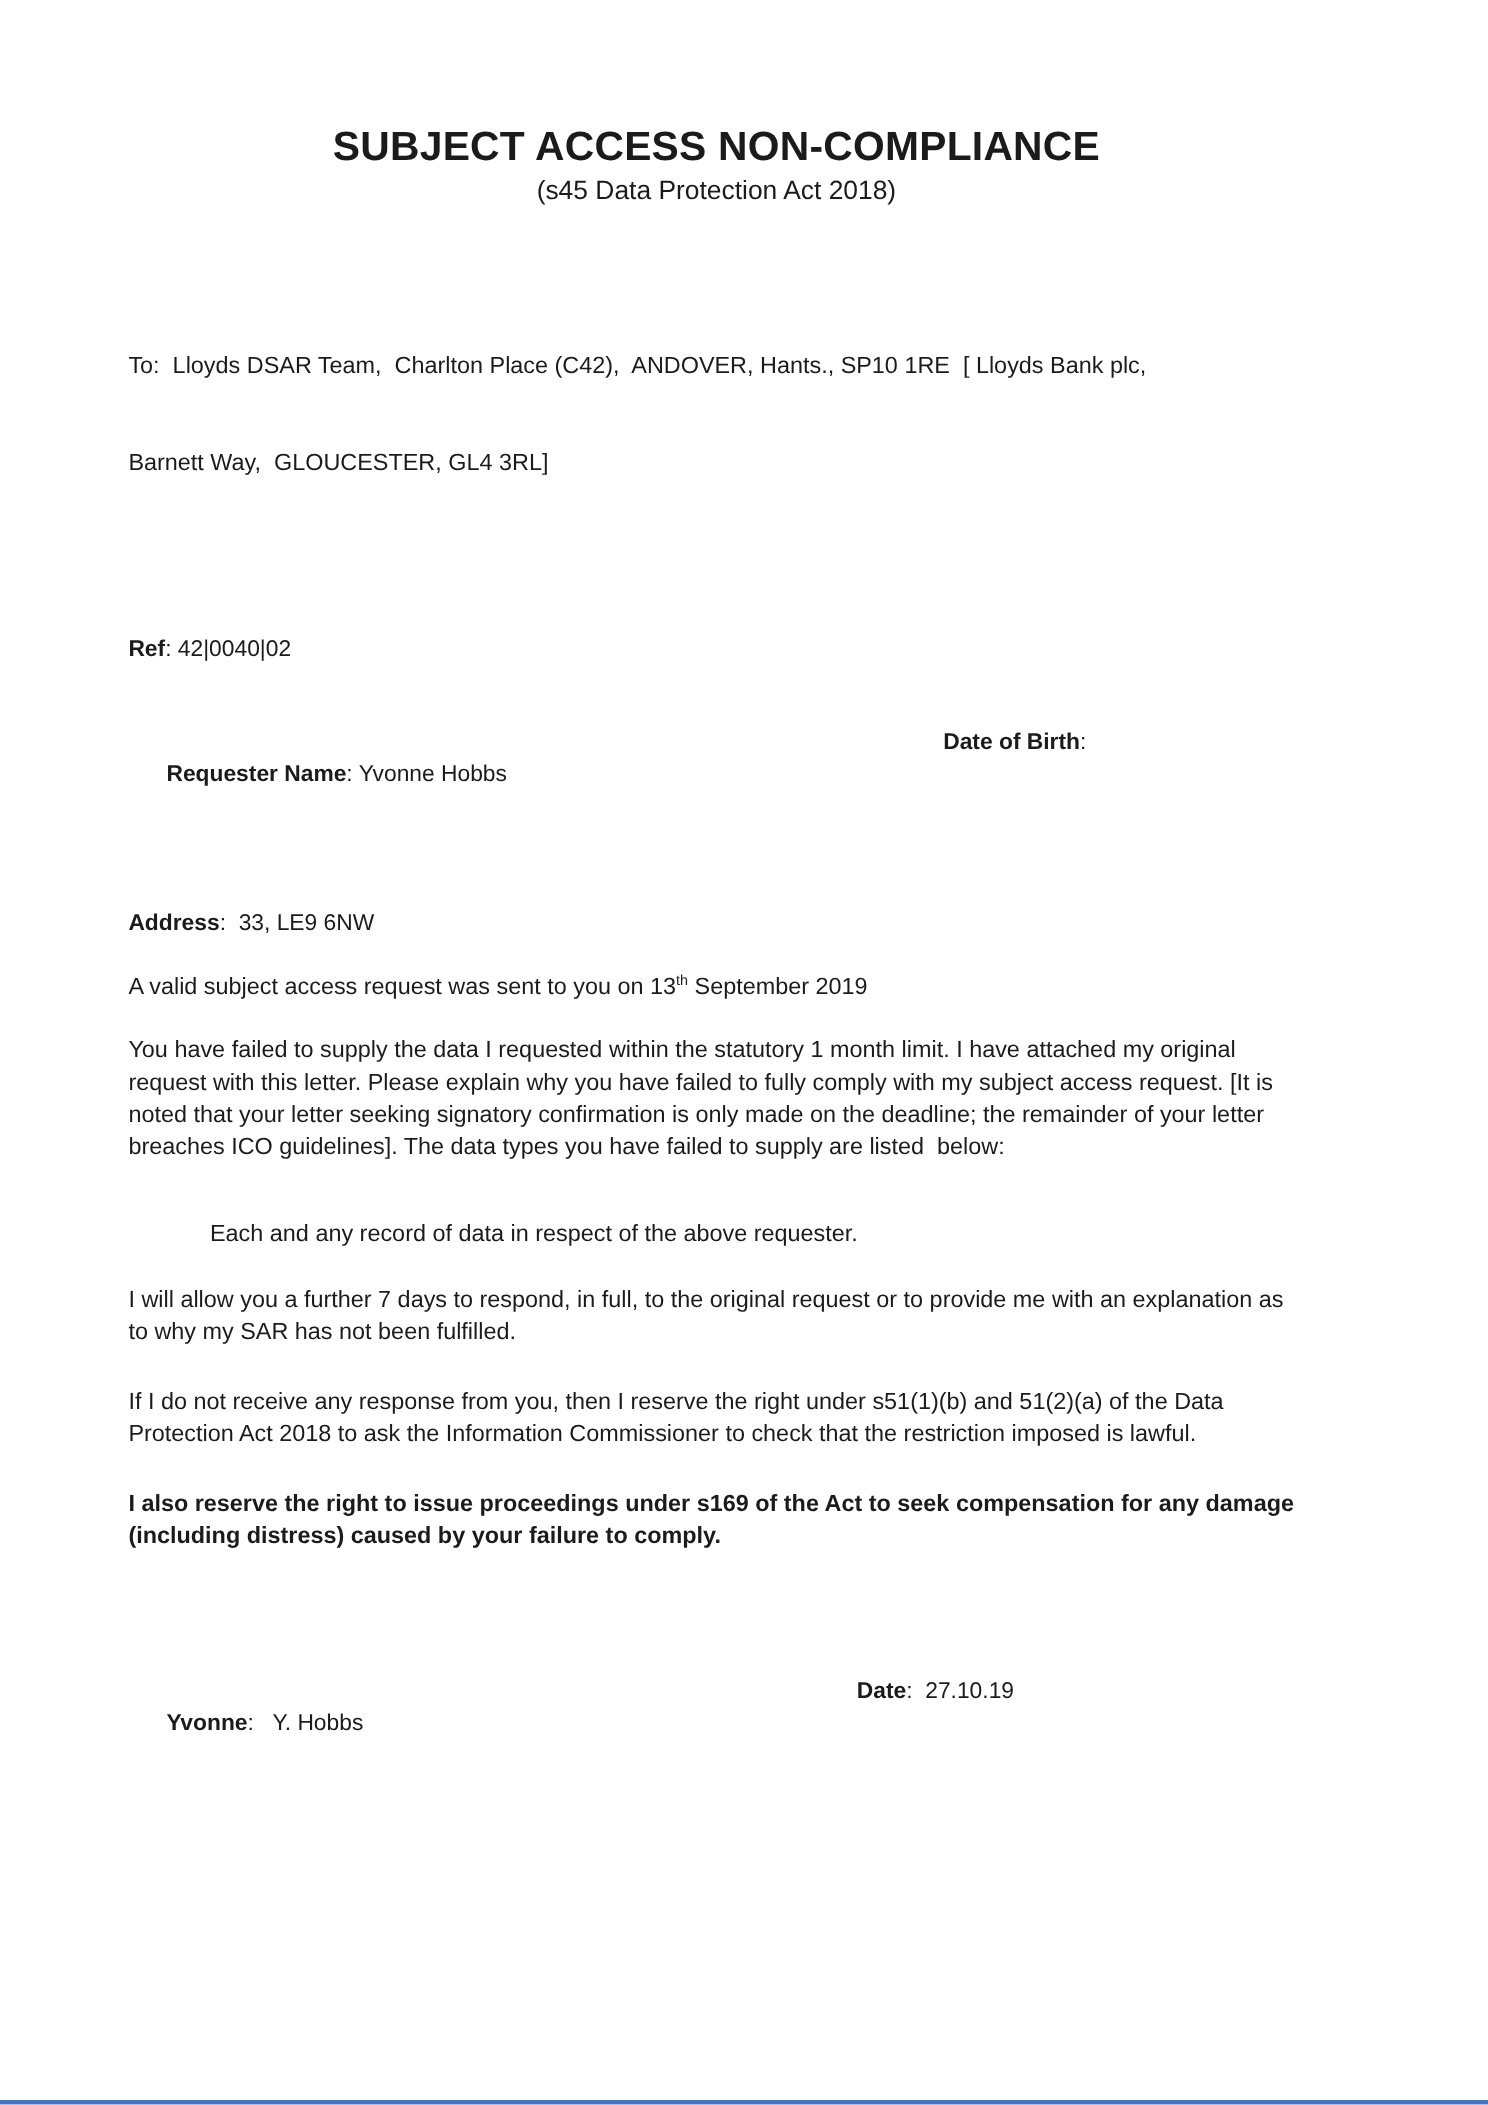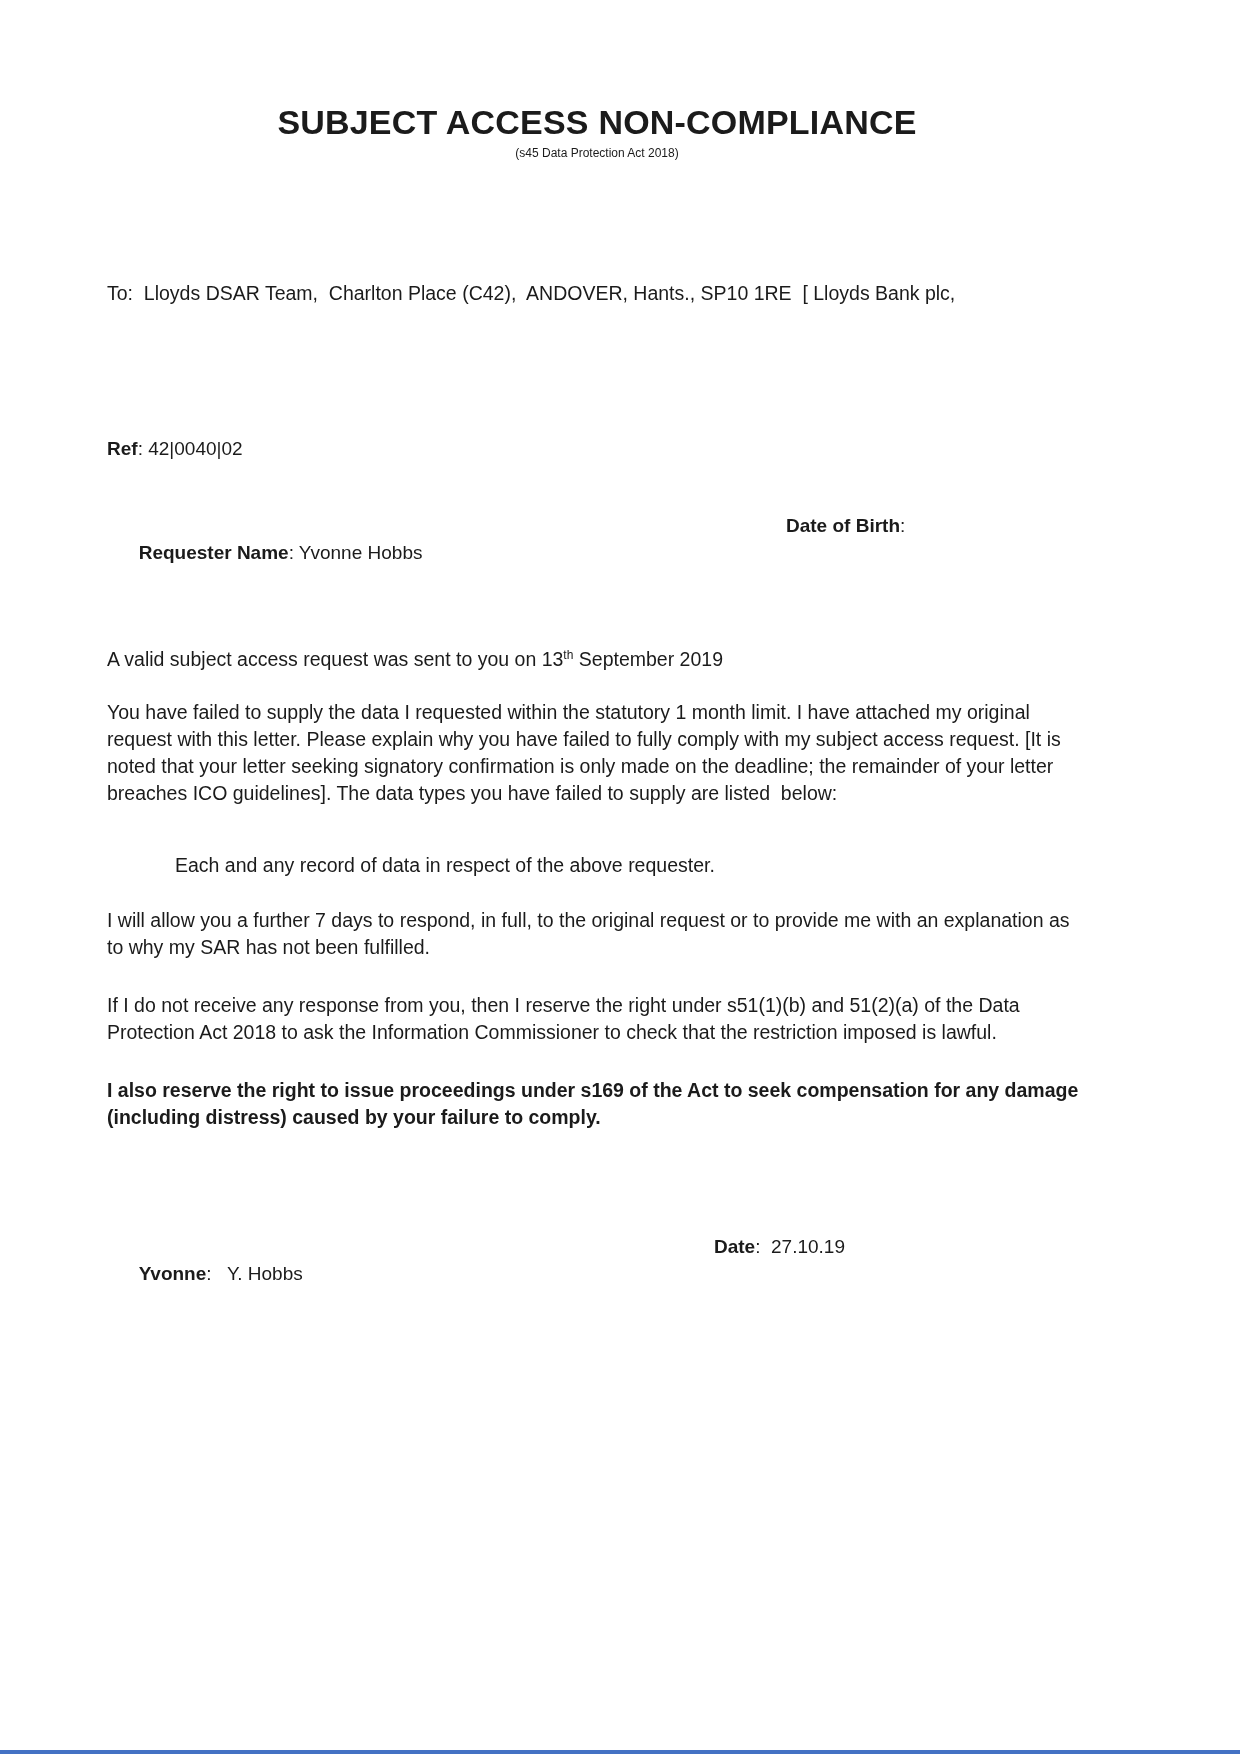--- a/index.html
+++ b/index.html
@@ -22,21 +22,21 @@
     margin-top: 103px;
     text-align: center;
     font-size: 34px;
     font-weight: bold;
     letter-spacing: 0.2px;
     line-height: 1.15;
     white-space: pre-wrap;
   }
   .doc-subtitle {
     text-align: center;
-    font-size: 12px;
+    font-size: 22px;
     margin-top: 4px;
     white-space: pre-wrap;
   }
   .to-block {
     margin-top: 66px;
     font-size: 19.5px;
     line-height: 27px;
     white-space: pre-wrap;
   }
   .field-row {
@@ -96,29 +96,31 @@
 <body>
 
 <div class="page">
   <div class="content">
 
     <div class="doc-title">SUBJECT ACCESS NON-COMPLIANCE</div>
     <div class="doc-subtitle">(s45 Data Protection Act 2018)</div>
 
     <div class="to-block">
       <div><span>To:</span><span>  Lloyds DSAR Team,  Charlton Place (C42),  ANDOVER, Hants., SP10 1RE  [ Lloyds Bank plc,</span></div>
+      <div>Barnett Way,  GLOUCESTER, GL4 3RL]</div>
     </div>
 
     <div class="field-row ref-row"><span class="bold">Ref</span><span>: </span><span>42|0040|02</span></div>
 
     <div class="field-row requester-row">
       <span class="bold">Requester Name</span><span>: </span><span>Yvonne Hobbs</span>
       <span class="dob-field"><span class="bold">Date of Birth</span><span>:</span><span></span></span>
     </div>
 
+    <div class="field-row address-row"><span class="bold">Address</span><span>:  </span><span>33, LE9 6NW</span></div>
 
 
     <div class="para request-line"><span>A valid subject access request was sent to you on 13</span><sup>th</sup><span> September 2019</span></div>
 
     <div class="para para-failed">You have failed to supply the data I requested within the statutory 1 month limit. I have attached my original request with this letter. Please explain why you have failed to fully comply with my subject access request. [It is noted that your letter seeking signatory confirmation is only made on the deadline; the remainder of your letter breaches ICO guidelines]. The data types you have failed to supply are listed  below:</div>
 
     <div class="para para-indented">Each and any record of data in respect of the above requester.</div>
 
     <div class="para para-further">I will allow you a further 7 days to respond, in full, to the original request or to provide me with an explanation as to why my SAR has not been fulfilled.</div>
 

